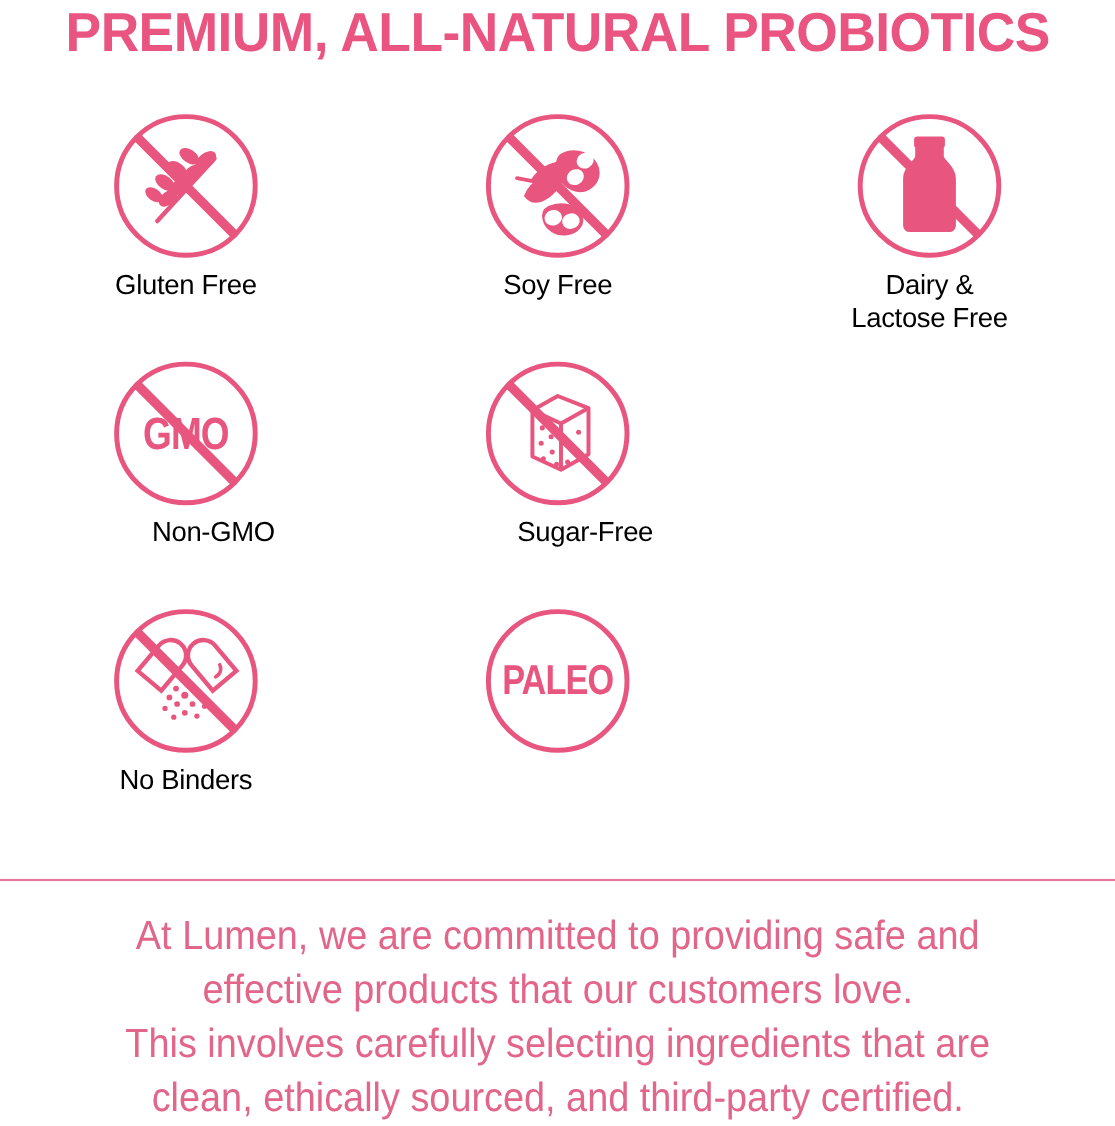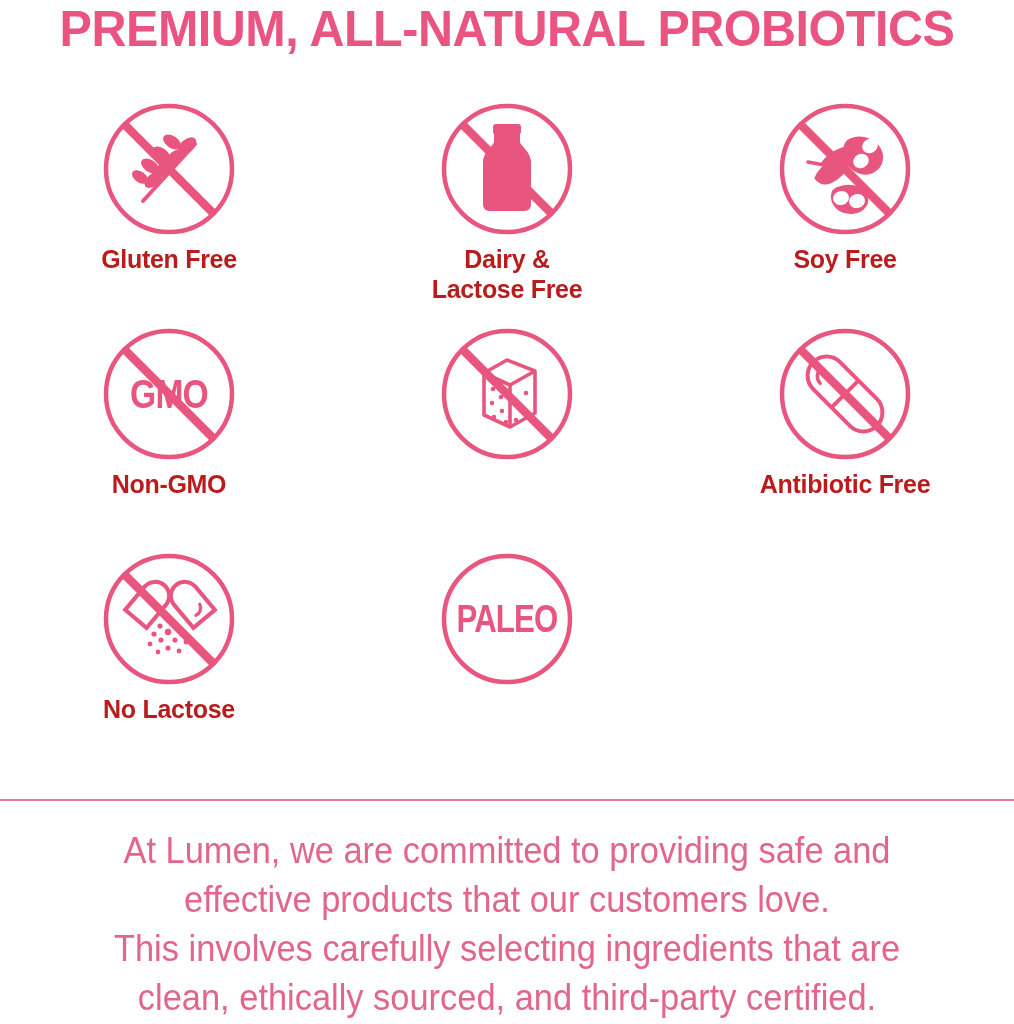--- a/index.html
+++ b/index.html
@@ -55,35 +55,35 @@
     margin: 0 auto;
   }
   .badge-wrap svg { display: block; }
 
   .badge-label {
     position: absolute;
     left: 0;
     top: 148px;
     width: 338px;
     text-align: center;
-    color: #b91c1c;
+    color: #000000;
     font-family: "Liberation Sans", sans-serif;
-    font-weight: bold;
+    font-weight: normal;
     font-size: 25px;
     line-height: 30px;
     letter-spacing: -0.3px;
   }
 
   
   .row1 .badge-wrap { margin-top: 14px; }
   .row2 .badge-wrap { margin-top: 14px; }
   .row3 .badge-wrap { margin-top: 14px; }
 
   .row1 .badge-label { top: 156px; }
-  .row2 .badge-label { top: 156px; }
+  .row2 .badge-label { top: 156px; margin-left: 25px; }
   .row3 .badge-label { top: 156px; }
 
   
   .divider {
     position: absolute;
     left: 0;
     top: 799px;
     width: 1014px;
     height: 2px;
     background: #e8789b;
@@ -155,54 +155,54 @@
           <line x1="24" y1="24" x2="110" y2="110" stroke="#e8567f" stroke-width="8.5" stroke-linecap="round"></line>
         </svg>
       </div>
       <div class="badge-label">Gluten Free</div>
     </div>
 
     <div class="cell">
       <div class="badge-wrap">
         <svg width="134" height="134" viewBox="0 0 134 134">
           <circle cx="67" cy="67" r="63" fill="none" stroke="#e8567f" stroke-width="4.5"></circle>
-          <path fill="#e8567f" d="M56 22 h22 a3 3 0 0 1 3 3 v5 a3 3 0 0 1 -1 2 v8 c0 3 11 10 11 20 v43 a6 6 0 0 1 -6 6 h-36 a6 6 0 0 1 -6 -6 v-43 c0 -10 11 -17 11 -20 v-8 a3 3 0 0 1 -1 -2 v-5 a3 3 0 0 1 3 -3 z"></path>
-          <line x1="24" y1="24" x2="110" y2="110" stroke="#e8567f" stroke-width="8.5" stroke-linecap="round"></line>
-        </svg>
-      </div>
-      <div class="badge-label">
-        <span>Dairy &amp;</span><br>
-        <span>Lactose Free</span>
-      </div>
-    </div>
-
-    <div class="cell">
-      <div class="badge-wrap">
-        <svg width="134" height="134" viewBox="0 0 134 134">
-          <circle cx="67" cy="67" r="63" fill="none" stroke="#e8567f" stroke-width="4.5"></circle>
           <g fill="#e8567f" stroke="#e8567f" stroke-width="3">
 
             <path d="M78 34 C90 33 100 42 102 52 C104 64 96 72 86 72 C76 72 68 62 68 52 C68 44 72 36 78 34 Z" transform="rotate(-28 85 53)"></path>
 
             <path d="M62 84 C74 82 86 88 88 97 C90 106 82 112 72 111 C62 110 55 102 55 94 C55 88 58 85 62 84 Z" transform="rotate(-14 71 97)"></path>
 
             <path d="M38 76 C44 62 58 56 72 58 C68 68 62 76 52 80 C46 82 41 80 38 76 Z"></path>
             <path d="M44 62 C52 50 66 44 78 46 C72 56 64 62 54 64 C49 65 46 64 44 62 Z"></path>
             <path d="M30 60 L62 66" stroke-width="3.5" fill="none" stroke-linecap="round"></path>
           </g>
           <g fill="#ffffff">
             <ellipse cx="92" cy="44" rx="8" ry="7" transform="rotate(-28 92 44)"></ellipse>
             <ellipse cx="83" cy="59" rx="8" ry="7" transform="rotate(-28 83 59)"></ellipse>
             <ellipse cx="79" cy="99" rx="8" ry="7" transform="rotate(-14 79 99)"></ellipse>
             <ellipse cx="63" cy="96" rx="8" ry="7" transform="rotate(-14 63 96)"></ellipse>
           </g>
           <line x1="24" y1="24" x2="110" y2="110" stroke="#e8567f" stroke-width="8.5" stroke-linecap="round"></line>
         </svg>
       </div>
       <div class="badge-label">Soy Free</div>
+    </div>
+
+    <div class="cell">
+      <div class="badge-wrap">
+        <svg width="134" height="134" viewBox="0 0 134 134">
+          <circle cx="67" cy="67" r="63" fill="none" stroke="#e8567f" stroke-width="4.5"></circle>
+          <path fill="#e8567f" d="M56 22 h22 a3 3 0 0 1 3 3 v5 a3 3 0 0 1 -1 2 v8 c0 3 11 10 11 20 v43 a6 6 0 0 1 -6 6 h-36 a6 6 0 0 1 -6 -6 v-43 c0 -10 11 -17 11 -20 v-8 a3 3 0 0 1 -1 -2 v-5 a3 3 0 0 1 3 -3 z"></path>
+          <line x1="24" y1="24" x2="110" y2="110" stroke="#e8567f" stroke-width="8.5" stroke-linecap="round"></line>
+        </svg>
+      </div>
+      <div class="badge-label">
+        <span>Dairy &amp;</span><br>
+        <span>Lactose Free</span>
+      </div>
     </div>
   </div>
 
   <div class="row row2">
 
     <div class="cell">
       <div class="badge-wrap">
         <svg width="134" height="134" viewBox="0 0 134 134">
           <circle cx="67" cy="67" r="63" fill="none" stroke="#e8567f" stroke-width="4.5"></circle>
         </svg>
@@ -231,36 +231,23 @@
             <circle cx="54" cy="90" r="2.3"></circle>
               <circle cx="72" cy="74" r="2.3"></circle>
             <circle cx="80" cy="82" r="2.3"></circle>
               <circle cx="76" cy="93" r="2.3"></circle>
             <circle cx="86" cy="66" r="2.3"></circle>
               <circle cx="66" cy="95" r="2.3"></circle>
           </g>
           <line x1="24" y1="24" x2="110" y2="110" stroke="#e8567f" stroke-width="8.5" stroke-linecap="round"></line>
         </svg>
       </div>
-    </div>
-
-    <div class="cell">
-      <div class="badge-wrap">
-        <svg width="134" height="134" viewBox="0 0 134 134">
-          <circle cx="67" cy="67" r="63" fill="none" stroke="#e8567f" stroke-width="4.5"></circle>
-          <g transform="rotate(-45 67 67)">
-            <rect x="48" y="22" width="38" height="90" rx="19" ry="19" fill="none" stroke="#e8567f" stroke-width="4"></rect>
-            <line x1="48" y1="67" x2="86" y2="67" stroke="#e8567f" stroke-width="4"></line>
-            <path d="M57 42 a10 10 0 0 1 10 -10" fill="none" stroke="#e8567f" stroke-width="3.4" stroke-linecap="round"></path>
-          </g>
-          <line x1="24" y1="24" x2="110" y2="110" stroke="#e8567f" stroke-width="8.5" stroke-linecap="round"></line>
-        </svg>
-      </div>
-      <div class="badge-label">Antibiotic Free</div>
-    </div>
+      <div class="badge-label">Sugar-Free</div>
+    </div>
+
   </div>
 
   <div class="row row3">
 
     <div class="cell">
       <div class="badge-wrap">
         <svg width="134" height="134" viewBox="0 0 134 134">
           <circle cx="67" cy="67" r="63" fill="none" stroke="#e8567f" stroke-width="4.5"></circle>
 
           <g transform="rotate(40 48 50)">
@@ -283,21 +270,21 @@
               <circle cx="73" cy="88" r="2.6"></circle>
             <circle cx="48" cy="92" r="2.4"></circle>
               <circle cx="84" cy="90" r="2.4"></circle>
             <circle cx="66" cy="96" r="2.6"></circle>
             <circle cx="56" cy="100" r="2.4"></circle>
               <circle cx="77" cy="99" r="2.4"></circle>
           </g>
           <line x1="24" y1="24" x2="110" y2="110" stroke="#e8567f" stroke-width="8.5" stroke-linecap="round"></line>
         </svg>
       </div>
-      <div class="badge-label">No Lactose</div>
+      <div class="badge-label">No Binders</div>
     </div>
 
     <div class="cell">
       <div class="badge-wrap">
         <svg width="134" height="134" viewBox="0 0 134 134">
           <circle cx="67" cy="67" r="63" fill="none" stroke="#e8567f" stroke-width="4.5"></circle>
         </svg>
         <div class="circle-text small">PALEO</div>
       </div>
     </div>

